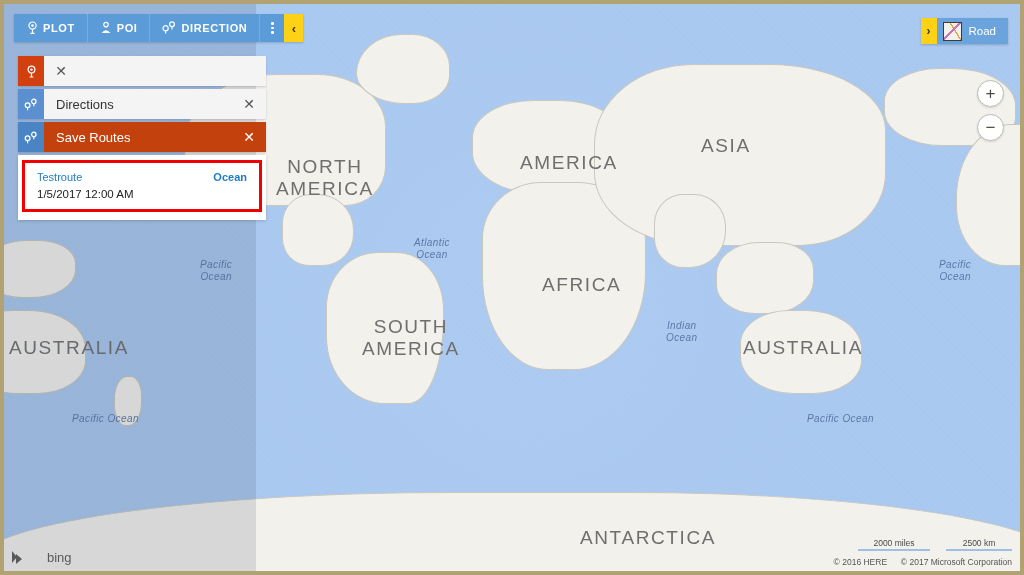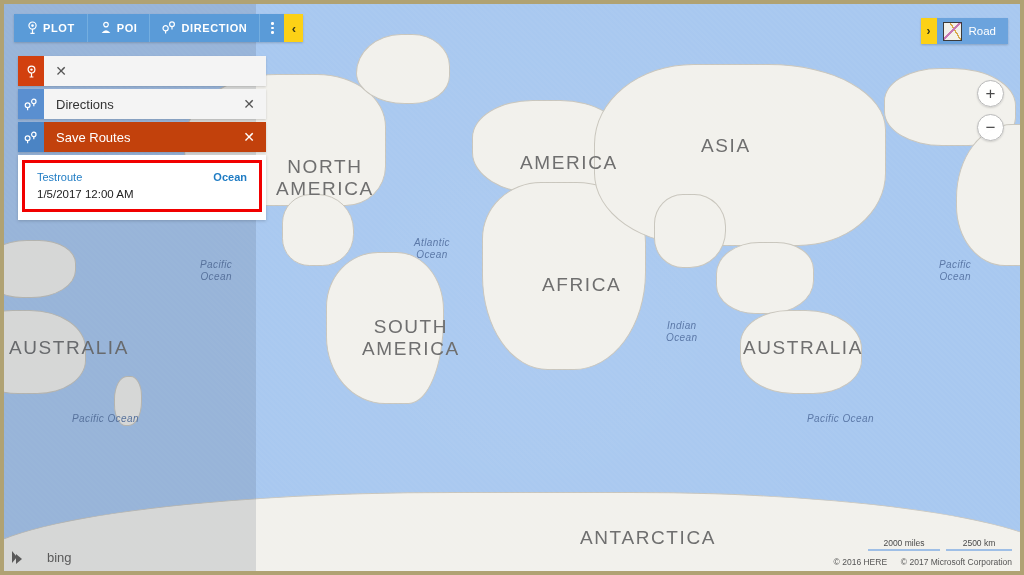--- a/index.html
+++ b/index.html
@@ -207,21 +207,21 @@
   .bing-mark::after{
     content:"";position:absolute;left:4px;top:2.5px;
     border-left:6px solid #5a5a5a;
     border-top:5px solid transparent;
     border-bottom:5px solid transparent;
   }
   .bing-text{color:#5a5a5a;font-size:13px;}
 
   .scalebar{
     position:absolute;right:8px;bottom:20px;
-    display:flex;align-items:flex-end;gap:6px;z-index:40;
+    display:flex;align-items:flex-end;gap:16px;z-index:40;
     font-size:8.5px;color:#4a4a4a;
   }
   .scale-unit{display:flex;flex-direction:column;align-items:center;}
   .scale-unit span{margin-bottom:1px;}
   .scale-line{height:2px;background:#9fbfe6;}
   .scale-line.miles{width:72px;}
   .scale-line.km{width:66px;}
 
   .attrib{
     position:absolute;right:8px;bottom:4px;

